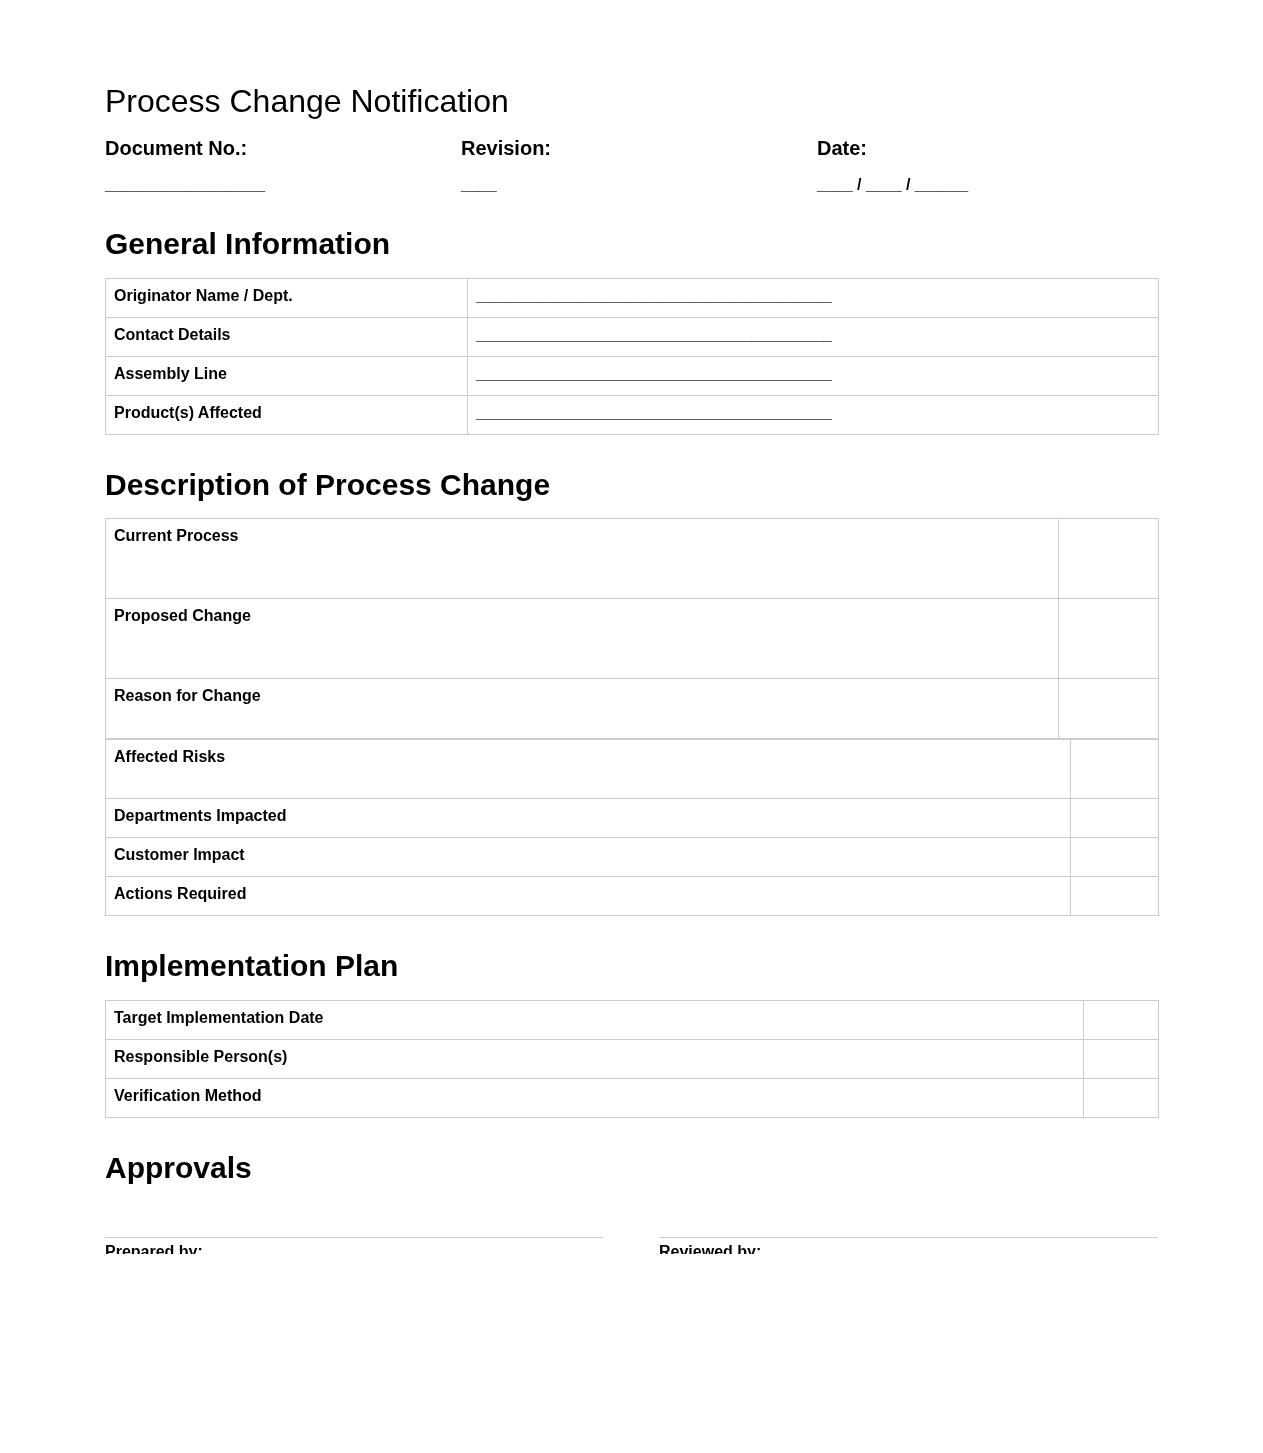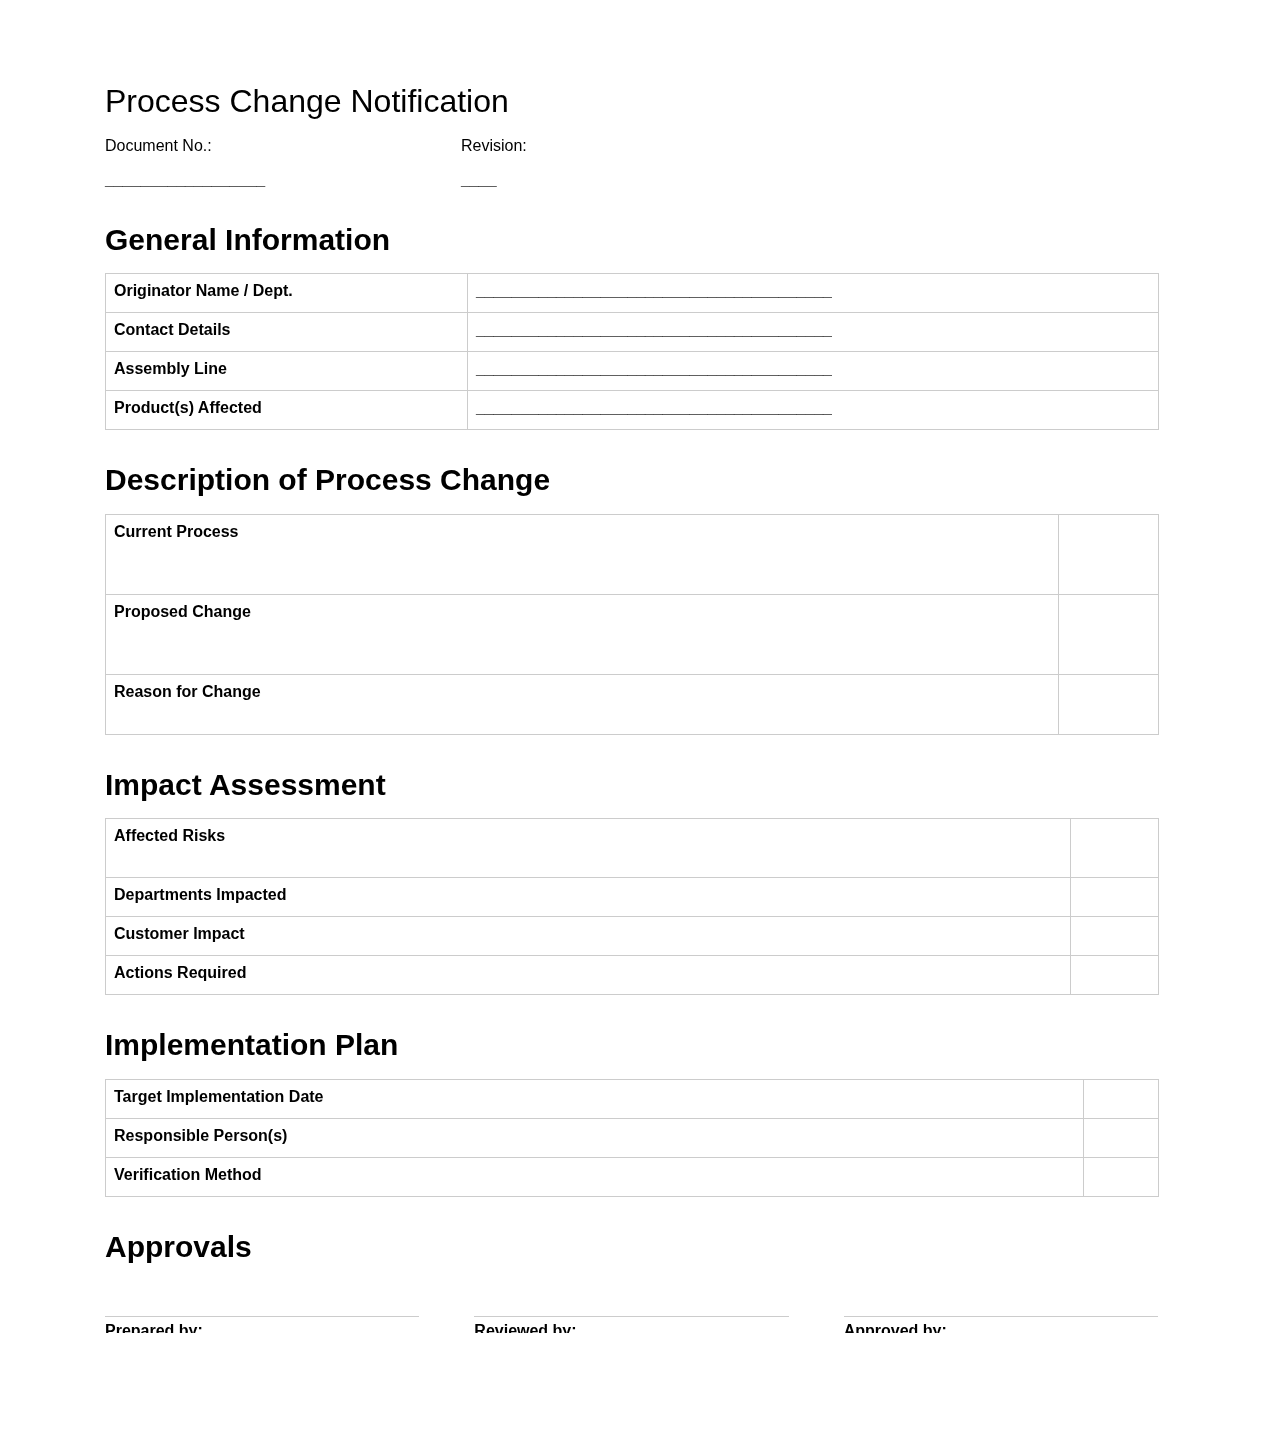--- a/index.html
+++ b/index.html
@@ -16,21 +16,21 @@
 
   h1.doc-title {
     font-size: 32px;
     font-weight: normal;
     line-height: 1.15;
     margin: 0 0 17px 0;
   }
 
   .meta-row { display: flex; width: 1053px; }
   .meta-col { width: 356px; flex: 0 0 356px; }
-  .meta-label { font-size: 16px; font-weight: normal; line-height: 1.15; }
+  .meta-label { font-size: 20px; font-weight: bold; line-height: 1.15; }
   .meta-line {
     font-size: 16px; font-weight: bold; line-height: 1.15;
     margin-top: 16px; white-space: pre; letter-spacing: 0;
   }
 
   h2.section-heading {
     font-size: 30px;
     font-weight: bold;
     line-height: 1.15;
     margin: 33px 0 16px 0;
@@ -74,20 +74,24 @@
 
   <div class="meta-row">
     <div class="meta-col">
       <div class="meta-label">Document No.:</div>
       <div class="meta-line">__________________</div>
     </div>
     <div class="meta-col">
       <div class="meta-label">Revision:</div>
       <div class="meta-line">____</div>
     </div>
+    <div class="meta-col">
+      <div class="meta-label">Date:</div>
+      <div class="meta-line">____ / ____ / ______</div>
+    </div>
   </div>
 
   <h2 class="section-heading">General Information</h2>
 
   <table class="form-table">
     <colgroup>
         <col style="width:362px">
         <col style="width:691px">
       </colgroup>
     <tbody>
@@ -126,21 +130,20 @@
         <td><span class="row-label">Proposed Change</span></td>
         <td></td>
       </tr>
       <tr class="h60">
         <td><span class="row-label">Reason for Change</span></td>
         <td></td>
       </tr>
     </tbody>
   </table>
 
-  <h2 class="section-heading">Impact Assessment</h2>
 
   <table class="form-table">
     <colgroup>
         <col style="width:965px">
         <col style="width:88px">
       </colgroup>
     <tbody>
       <tr class="h59">
         <td><span class="row-label">Affected Risks</span></td>
         <td></td>
@@ -186,19 +189,16 @@
   <h2 class="section-heading">Approvals</h2>
 
   <div class="sig-clip">
     <div class="sig-row">
       <div class="sig-col">
         <div class="sig-label">Prepared by:</div>
       </div>
       <div class="sig-col">
         <div class="sig-label">Reviewed by:</div>
       </div>
-      <div class="sig-col">
-        <div class="sig-label">Approved by:</div>
-      </div>
     </div>
   </div>
 
 </div>
 
 </body></html>

